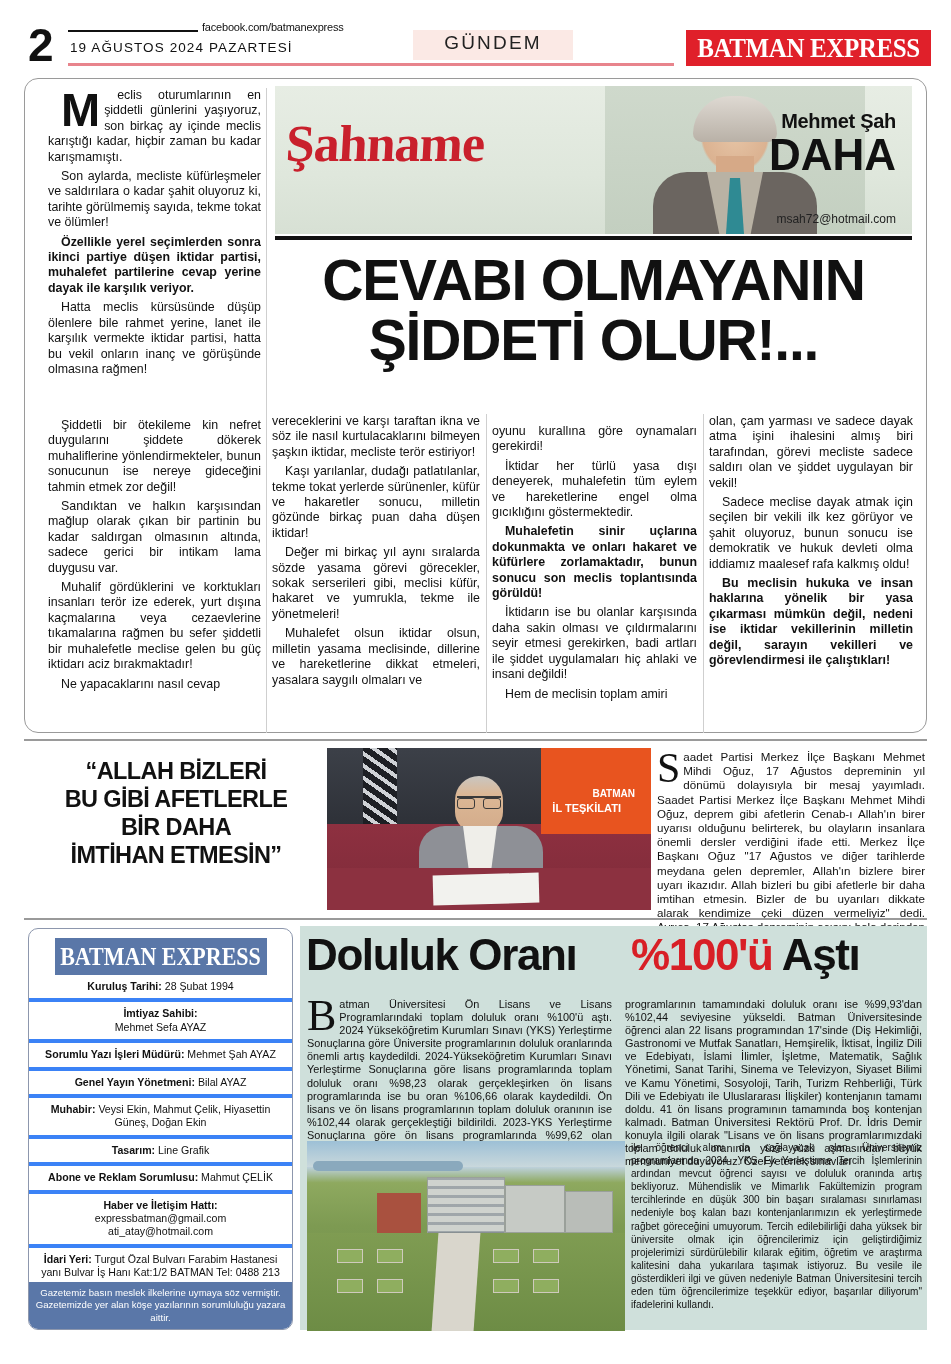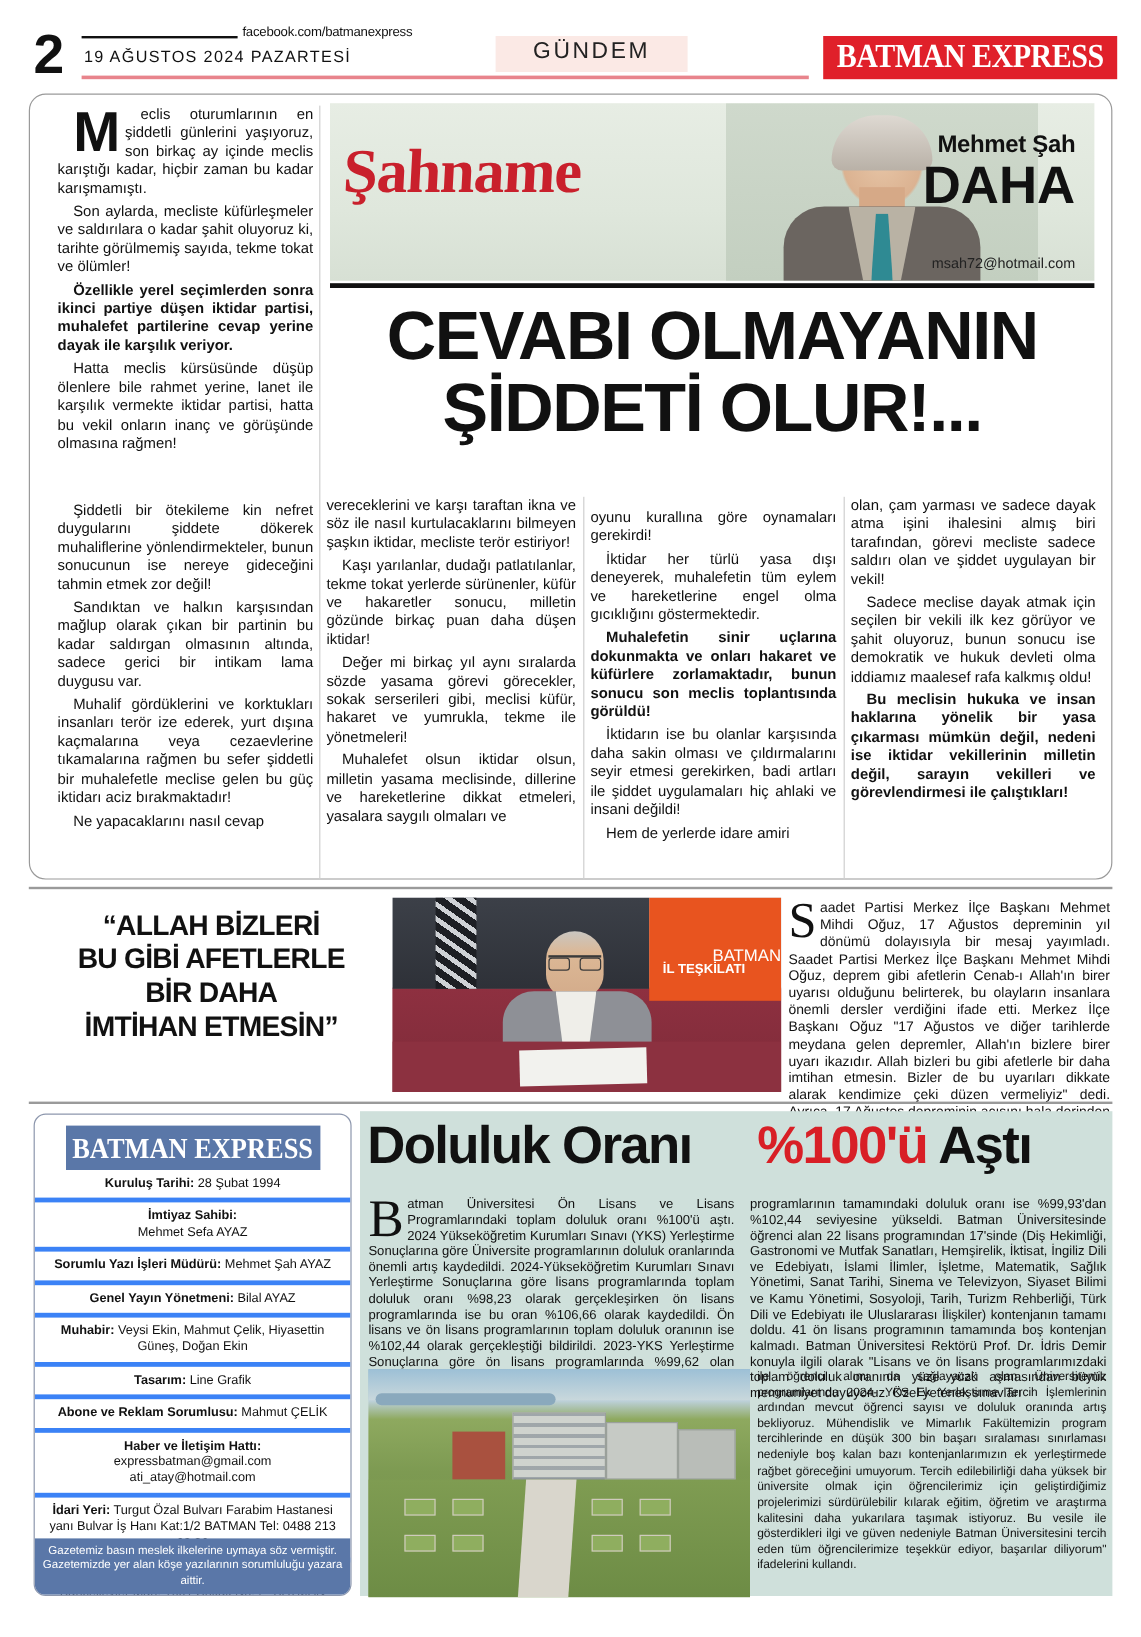--- a/index.html
+++ b/index.html
@@ -164,21 +164,21 @@
   .saadet-photo {
     position:absolute; left:327px; top:748px; width:324px; height:162px;
     background:linear-gradient(180deg,#cfd2d6 0%, #b9bcc2 46%, #8e3040 47%, #7d2b39 100%);
     overflow:hidden;
   }
   .sp-banner {
     position:absolute; right:0; top:0; width:110px; height:86px;
     background:#e8541f;
   }
   .sp-banner-t1 {
-    position:absolute; right:0; top:40px; font-size:14px; font-weight:normal; color:#fff;
+    position:absolute; right:16px; top:40px; font-size:10px; font-weight:bold; color:#fff;
   }
   .sp-banner-t2 {
     position:absolute; right:30px; top:54px; font-size:11px; font-weight:bold; color:#fff;
   }
   .sp-head {
     position:absolute; left:128px; top:28px; width:48px; height:56px;
     border-radius:24px 24px 20px 20px;
     background:linear-gradient(180deg,#c9c6c1 0%, #dcb896 32%, #d3ab8a 100%);
   }
   .sp-glasses {
@@ -363,21 +363,21 @@
     <p>Kaşı yarılanlar, dudağı patlatılanlar, tekme tokat yerlerde sürünenler, küfür ve hakaretler sonucu, milletin gözünde birkaç puan daha düşen iktidar!</p>
     <p>Değer mi birkaç yıl aynı sıralarda sözde yasama görevi görecekler, sokak serserileri gibi, meclisi küfür, hakaret ve yumrukla, tekme ile yönetmeleri!</p>
     <p>Muhalefet olsun iktidar olsun, milletin yasama meclisinde, dillerine ve hareketlerine dikkat etmeleri, yasalara saygılı olmaları ve</p>
   </div>
 
   <div class="col c3">
     <p class="nf">oyunu kurallına göre oynamaları gerekirdi!</p>
     <p>İktidar her türlü yasa dışı deneyerek, muhalefetin tüm eylem ve hareketlerine engel olma gıcıklığını göstermektedir.</p>
     <p class="b">Muhalefetin sinir uçlarına dokunmakta ve onları hakaret ve küfürlere zorlamaktadır, bunun sonucu son meclis toplantısında görüldü!</p>
     <p>İktidarın ise bu olanlar karşısında daha sakin olması ve çıldırmalarını seyir etmesi gerekirken, badi artları ile şiddet uygulamaları hiç ahlaki ve insani değildi!</p>
-    <p>Hem de yerlerde idare amiri</p>
+    <p>Hem de meclisin toplam amiri</p>
   </div>
 
   <div class="col c4">
     <p class="nf">olan, çam yarması ve sadece dayak atma işini ihalesini almış biri tarafından, görevi mecliste sadece saldırı olan ve şiddet uygulayan bir vekil!</p>
     <p>Sadece meclise dayak atmak için seçilen bir vekili ilk kez görüyor ve şahit oluyoruz, bunun sonucu ise demokratik ve hukuk devleti olma iddiamız maalesef rafa kalkmış oldu!</p>
     <p class="b">Bu meclisin hukuka ve insan haklarına yönelik bir yasa çıkarması mümkün değil, nedeni ise iktidar vekillerinin milletin değil, sarayın vekilleri ve görevlendirmesi ile çalıştıkları!</p>
   </div>
 
   <div class="vrule" style="left:266px; top:88px; height:645px;"></div>
   <div class="vrule" style="left:486px; top:414px; height:319px;"></div>

